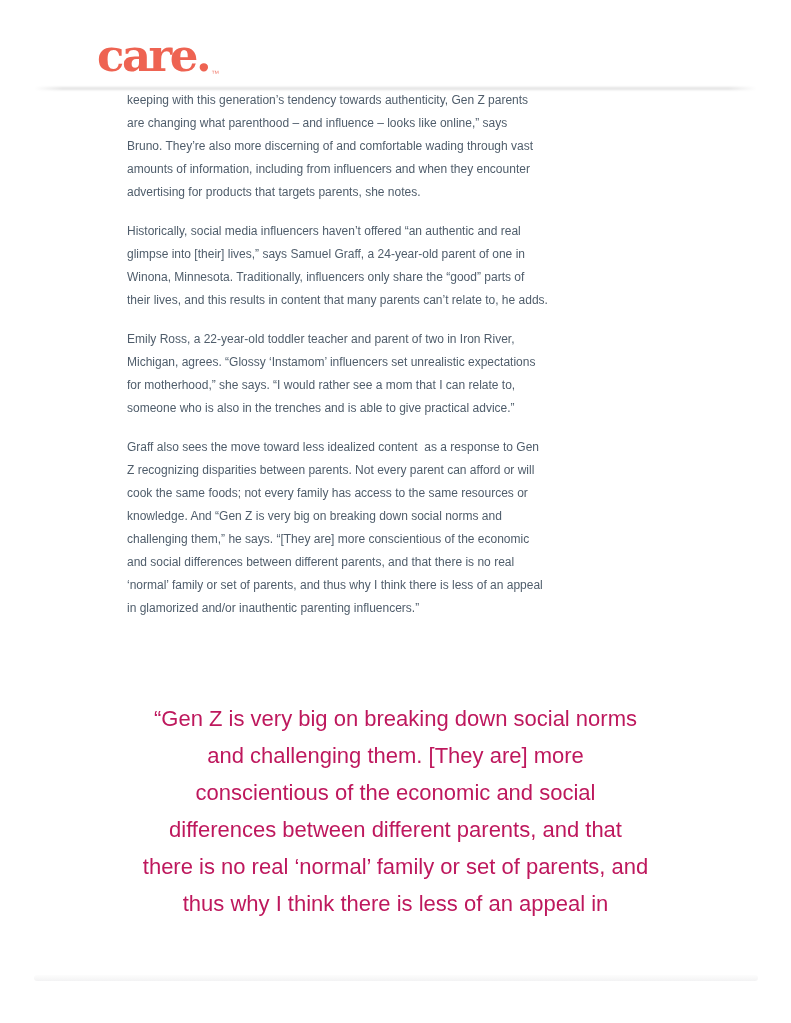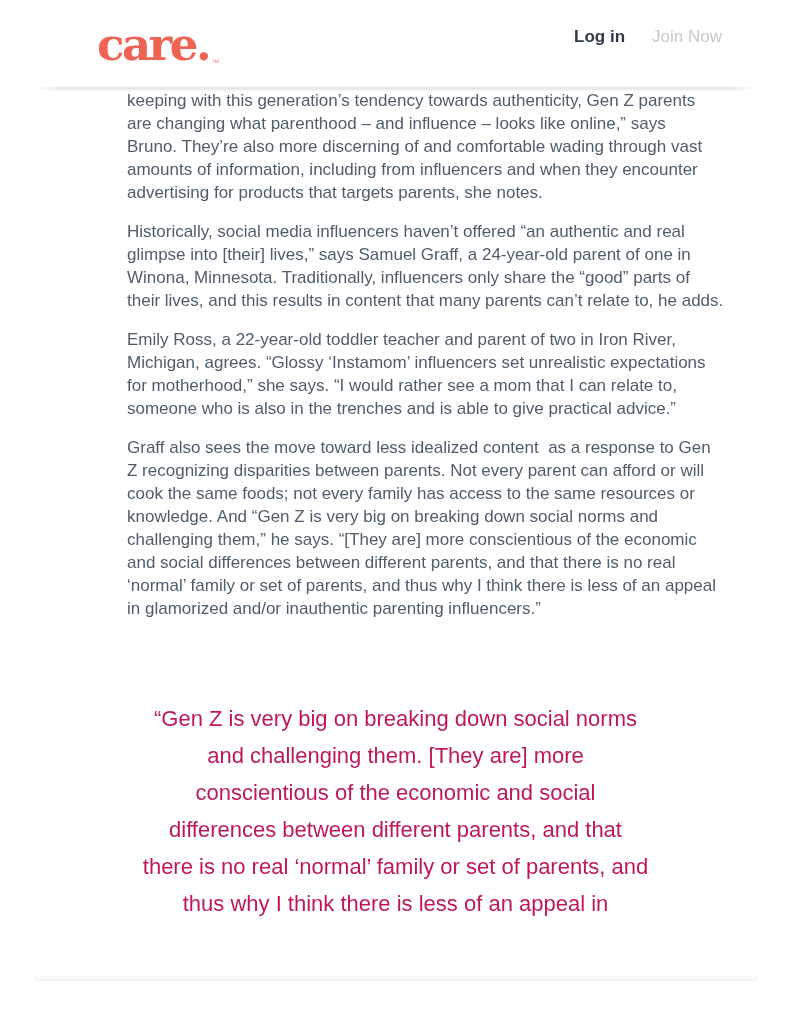--- a/index.html
+++ b/index.html
@@ -14,21 +14,21 @@
     background: #ffffff;
     overflow: hidden;
   }
 
   
   .site-header {
     position: relative;
     height: 89px;
     padding: 22px 69px 0 97px;
     display: flex;
-    align-items: flex-start;
+    align-items: center;
     justify-content: space-between;
     background: #ffffff;
     z-index: 2;
   }
   .site-header::after {
     content: "";
     position: absolute;
     left: 34px;
     right: 34px;
     bottom: -1px;
@@ -82,21 +82,21 @@
     cursor: pointer;
   }
 
   
   .content {
     width: 537px;
     margin: 0 auto;
   }
   .para {
     margin: 0 0 16px 0;
-    font-size: 17px;
+    font-size: 12px;
     line-height: 23px;
     color: #4F5D6B;
     white-space: pre;
   }
   .pull-quote {
     margin: 80px 0 0 0;
     font-size: 22px;
     line-height: 37px;
     color: #be185d;
     text-align: center;
@@ -113,24 +113,20 @@
     background: linear-gradient(to bottom, #fdfdfd, #f3f3f4);
   }
 </style>
 </head>
 <body>
 
 <div class="page">
 
   <header class="site-header">
     <a class="logo"><span class="logo-text">care.</span><span class="logo-tm">™</span></a>
-    <nav class="header-nav">
-      <a class="login-link">Log in</a>
-      <a class="join-link">Join Now</a>
-    </nav>
   </header>
 
   <main class="content">
     <p class="para">keeping with this generation’s tendency towards authenticity, Gen Z parents
 are changing what parenthood – and influence – looks like online,” says
 Bruno. They’re also more discerning of and comfortable wading through vast
 amounts of information, including from influencers and when they encounter
 advertising for products that targets parents, she notes.</p>
     <p class="para">Historically, social media influencers haven’t offered “an authentic and real
 glimpse into [their] lives,” says Samuel Graff, a 24-year-old parent of one in

